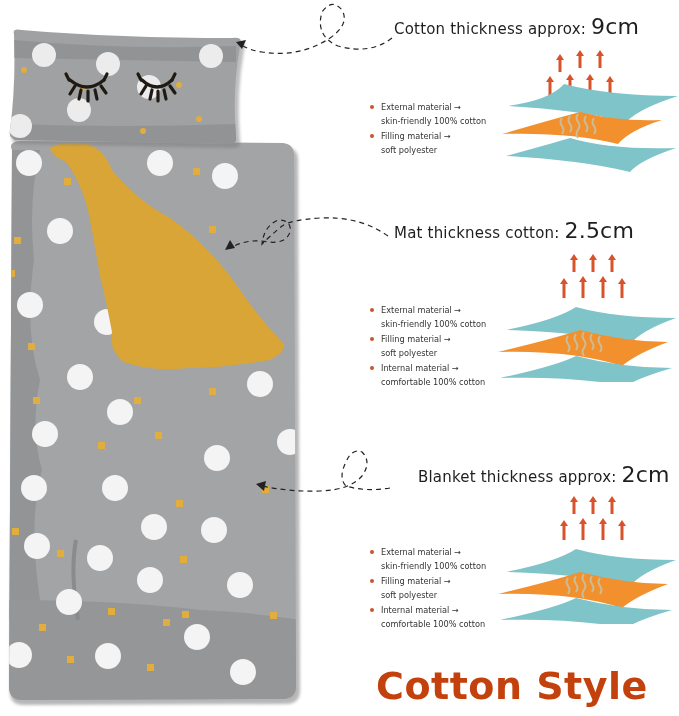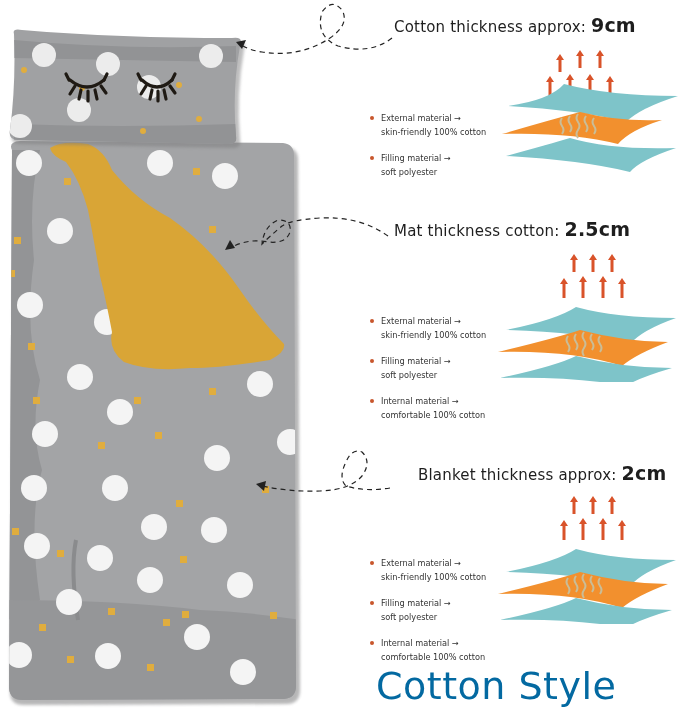--- a/index.html
+++ b/index.html
@@ -1,29 +1,29 @@
 <!DOCTYPE html>
 <html><head>
 <meta charset="utf-8">
 <style>
   html, body { margin: 0; padding: 0; background: #ffffff; }
   body { width: 679px; height: 716px; position: relative; overflow: hidden; font-family: "DejaVu Sans", sans-serif; }
 
   .mat-art { position: absolute; left: 0; top: 0; width: 320px; height: 716px; }
 
   .callout-title { position: absolute; color: #1e1e1e; font-family: "DejaVu Sans", sans-serif; font-size: 15px; letter-spacing: 0.2px; white-space: nowrap; }
-  .callout-title .val { font-size: 19px; font-weight: bold; }
+  .callout-title .val { font-size: 22px; }
 
   .bullets { position: absolute; font-family: "DejaVu Sans", sans-serif; font-size: 8.2px; color: #333; line-height: 14.4px; }
-  .bullets .row { position: relative; padding-left: 12px; margin-top: 11px; }
+  .bullets .row { position: relative; padding-left: 12px; }
   .bullets .row .dot { position: absolute; left: 1px; top: 5px; width: 4px; height: 4px; border-radius: 50%; background: #c8562c; }
 
   .layers { position: absolute; width: 180px; height: 130px; }
 
-  .cotton-title { position: absolute; left: 376px; top: 664px; font-family: "DejaVu Sans", sans-serif; font-weight: normal; font-size: 38px; color: #0369a1; letter-spacing: 0.5px; white-space: nowrap; }
+  .cotton-title { position: absolute; left: 376px; top: 664px; font-family: "DejaVu Sans", sans-serif; font-weight: bold; font-size: 38px; color: #c2410c; letter-spacing: 0.5px; white-space: nowrap; }
 
   .dash-overlay { position: absolute; left: 0; top: 0; width: 679px; height: 716px; pointer-events: none; }
 </style>
 </head>
 <body>
 
 <svg class="mat-art" viewBox="0 0 320 716" xmlns="http://www.w3.org/2000/svg">
   <defs>
     <filter id="soft" x="-10%" y="-10%" width="120%" height="120%">
       <feGaussianBlur stdDeviation="1.6"></feGaussianBlur>

